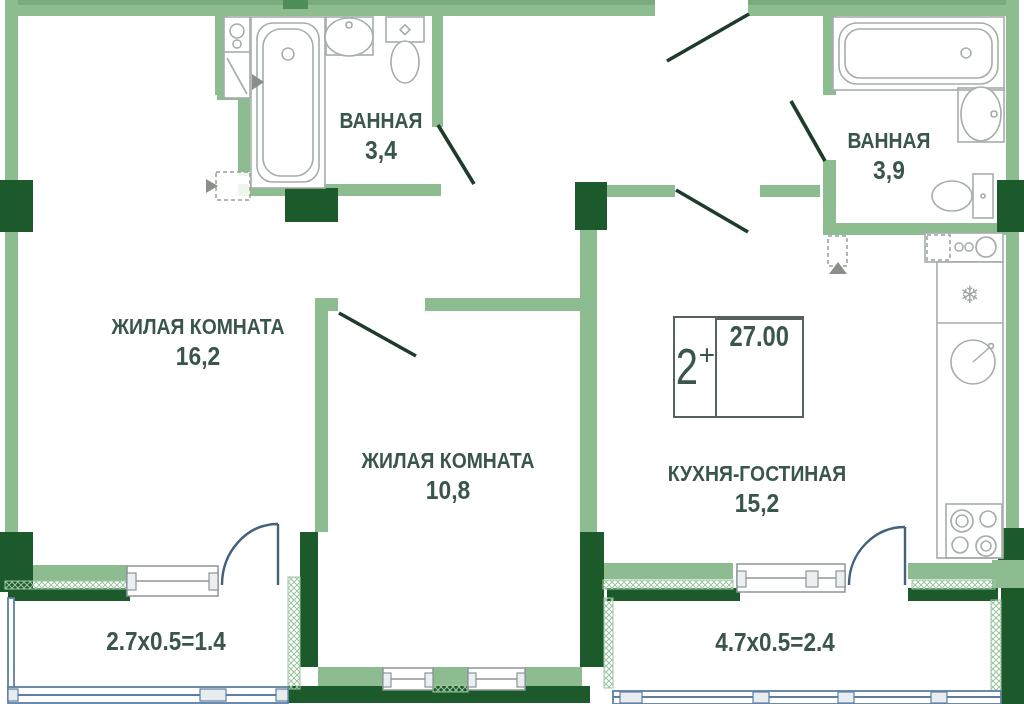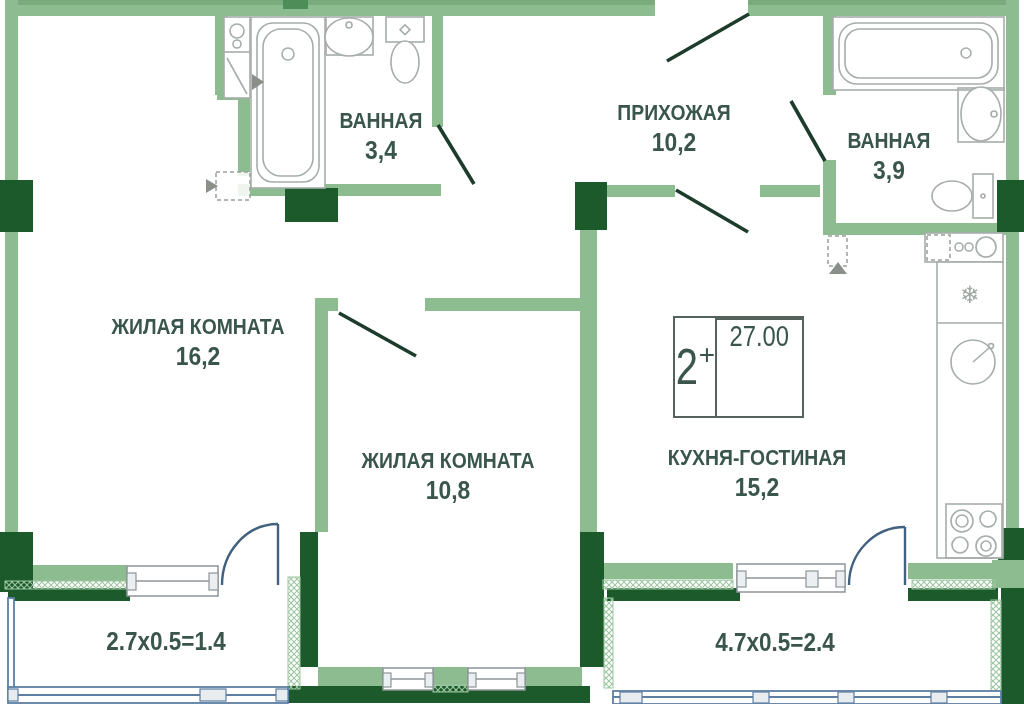--- a/index.html
+++ b/index.html
@@ -42,21 +42,21 @@
   .ballabel{position:absolute;z-index:6;color:var(--text_color);font-size:25px;font-weight:700;
             transform:translate(-50%,-50%) scaleX(.9);white-space:nowrap;}
   #info-table{position:absolute;left:673px;top:316px;width:131px;height:102px;z-index:7;
       background:#fff;border:2px solid var(--table_border);box-sizing:border-box;
       display:grid;grid-template-columns:42px 1fr;grid-template-rows:1fr 1fr 1fr;
       color:var(--text_color);}
   #info-table .tcell{display:flex;align-items:center;justify-content:center;}
   #type-cell{grid-row:1/4;border-right:2px solid var(--table_border);font-size:50px;font-weight:400;}
   #type-cell .num{display:inline-block;transform:scaleX(.8);}
   #type-cell .plus{font-size:28px;position:relative;top:-12px;left:-2px;}
-  .vcell{font-size:29px;font-weight:400;border-top:2px solid var(--table_border);}
+  .vcell{font-size:29px;font-weight:700;border-top:2px solid var(--table_border);}
   .vcell:first-of-type{border-top:none;}
   .vcell span{display:inline-block;transform:scaleX(.82);}
   .snow{font-size:24px;fill:#9fa8a3;stroke:none;font-family:"DejaVu Sans",sans-serif;}
 </style>
 </head>
 <body>
 
 <div id="plan">
 
   <div>
@@ -258,27 +258,23 @@
   </svg>
 
   <div class="label" style="left:198px;top:342px;">
     <span class="nm">ЖИЛАЯ КОМНАТА</span>
     <span class="ar">16,2</span>
   </div>
   <div class="label" style="left:448px;top:476px;">
     <span class="nm">ЖИЛАЯ КОМНАТА</span>
     <span class="ar">10,8</span>
   </div>
-  <div class="label" style="left:757px;top:473px;">
+  <div class="label" style="left:757px;top:489px;">
     <span class="nm">КУХНЯ-ГОСТИНАЯ</span>
     <span class="ar">15,2</span>
-  </div>
-  <div class="label" style="left:674px;top:128px;">
-    <span class="nm">ПРИХОЖАЯ</span>
-    <span class="ar">10,2</span>
   </div>
   <div class="label" style="left:381px;top:136px;">
     <span class="nm">ВАННАЯ</span>
     <span class="ar">3,4</span>
   </div>
   <div class="label" style="left:889px;top:156px;">
     <span class="nm">ВАННАЯ</span>
     <span class="ar">3,9</span>
   </div>
 

